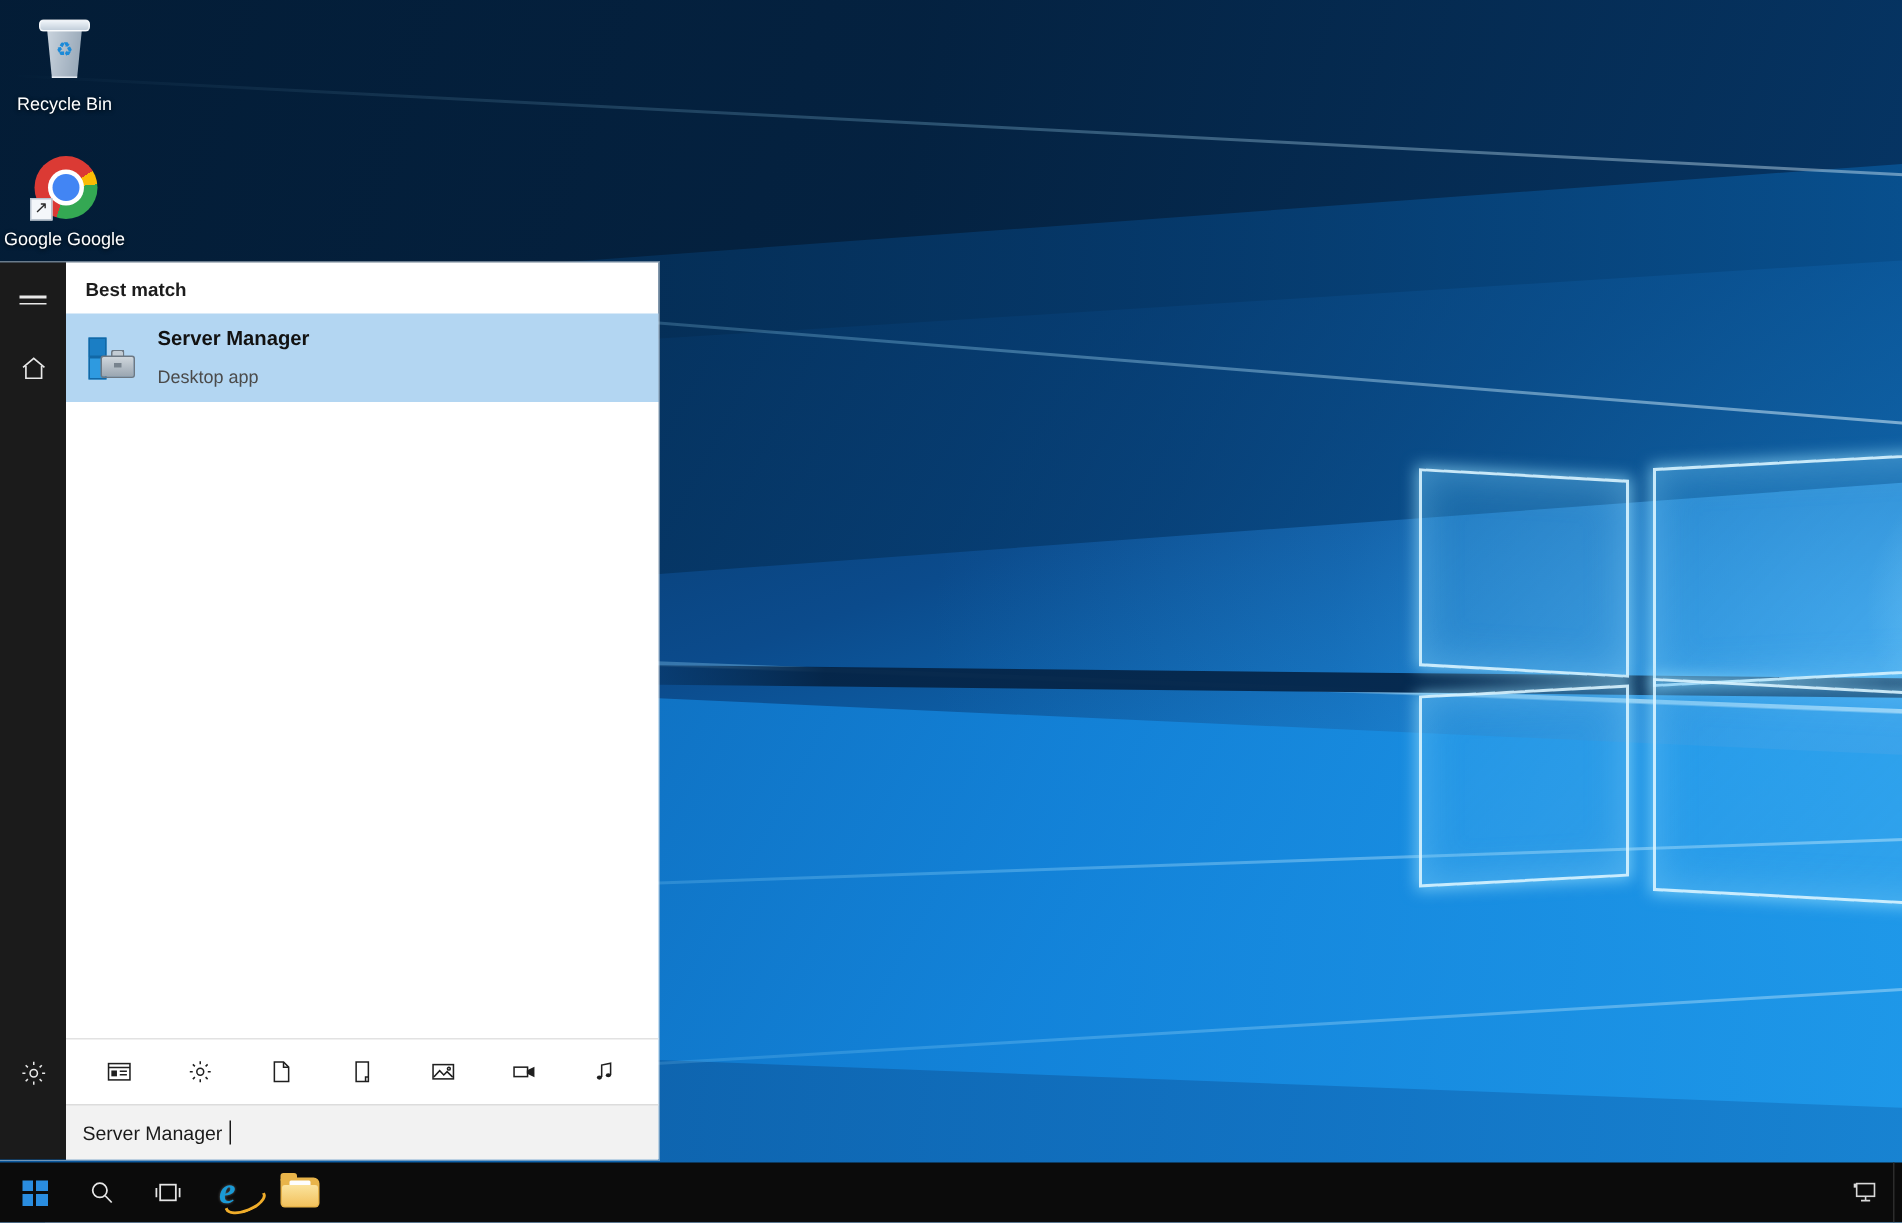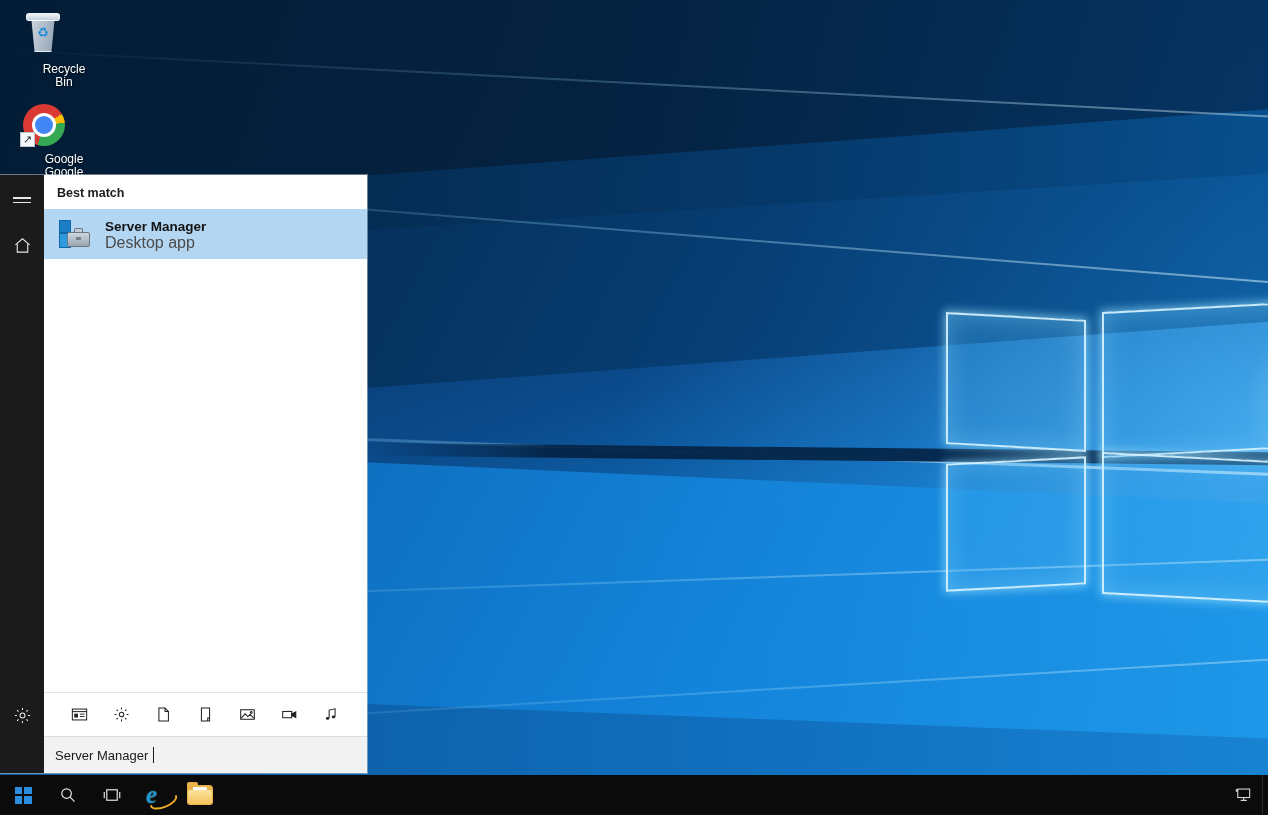--- a/index.html
+++ b/index.html
@@ -124,21 +124,21 @@
     line-height: 13px;
     text-shadow: 0 1px 3px rgba(0,0,0,.85);
     cursor: default;
     user-select: none;
   }
   .desk-icon .glyph {
     width: 48px; height: 48px;
     margin: 0 auto 5px auto;
     position: relative;
   }
-  .desk-icon .lbl { display: block; margin-left: 42px; }
+  .desk-icon .lbl { display: block; }
   #icon-recycle { left: 0px; top: 10px; }
   #icon-chrome  { left: 0px; top: 100px; }
 
   
   .bin-body {
     position: absolute; left: 10px; top: 8px;
     width: 28px; height: 34px;
     background: linear-gradient(100deg, rgba(222,230,238,.92), rgba(175,190,205,.82));
     clip-path: polygon(8% 0%, 92% 0%, 80% 100%, 20% 100%);
     border: 1px solid rgba(245,250,255,.75);
@@ -193,21 +193,21 @@
     color: #2b2b2b;
     font-size: 11px; line-height: 13px; text-align: center;
     text-shadow: none;
   }
 
   
   #search-panel {
     position: absolute;
     left: 0;
     top: 175px;
-    width: 367px;
+    width: 439px;
     height: 598px;
     display: flex;
     box-shadow: 0 0 0 1px rgba(190,200,210,.55);
   }
   .rail {
     width: 44px;
     background: #1b1b1b;
     position: relative;
     flex: 0 0 44px;
   }
@@ -284,24 +284,24 @@
     background: #78838e;
   }
   .result-text { min-width: 0; }
   .result-title {
     font-size: 13.5px;
     font-weight: bold;
     color: #121212;
     line-height: 16px;
   }
   .result-sub {
-    font-size: 16px;
+    font-size: 12px;
     color: #4b4b4b;
     line-height: 15px;
-    margin-top: 0;
+    margin-top: 10px;
   }
   .panel-filler { flex: 1; background: #ffffff; }
 
   .filter-bar {
     height: 44px;
     border-top: 1px solid #e2e2e2;
     display: flex;
     align-items: center;
     justify-content: space-between;
     padding: 0 22px;

